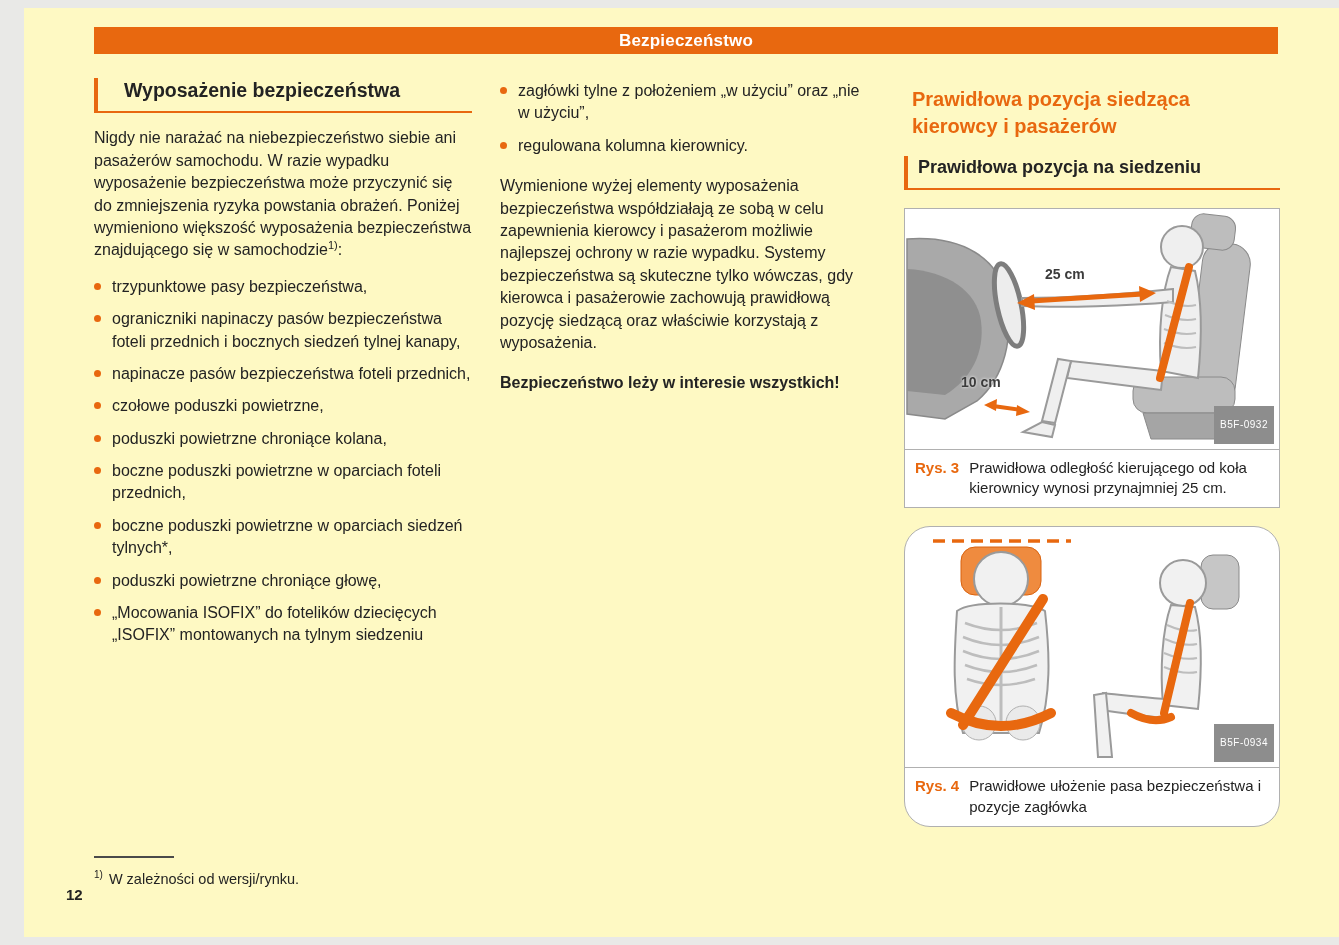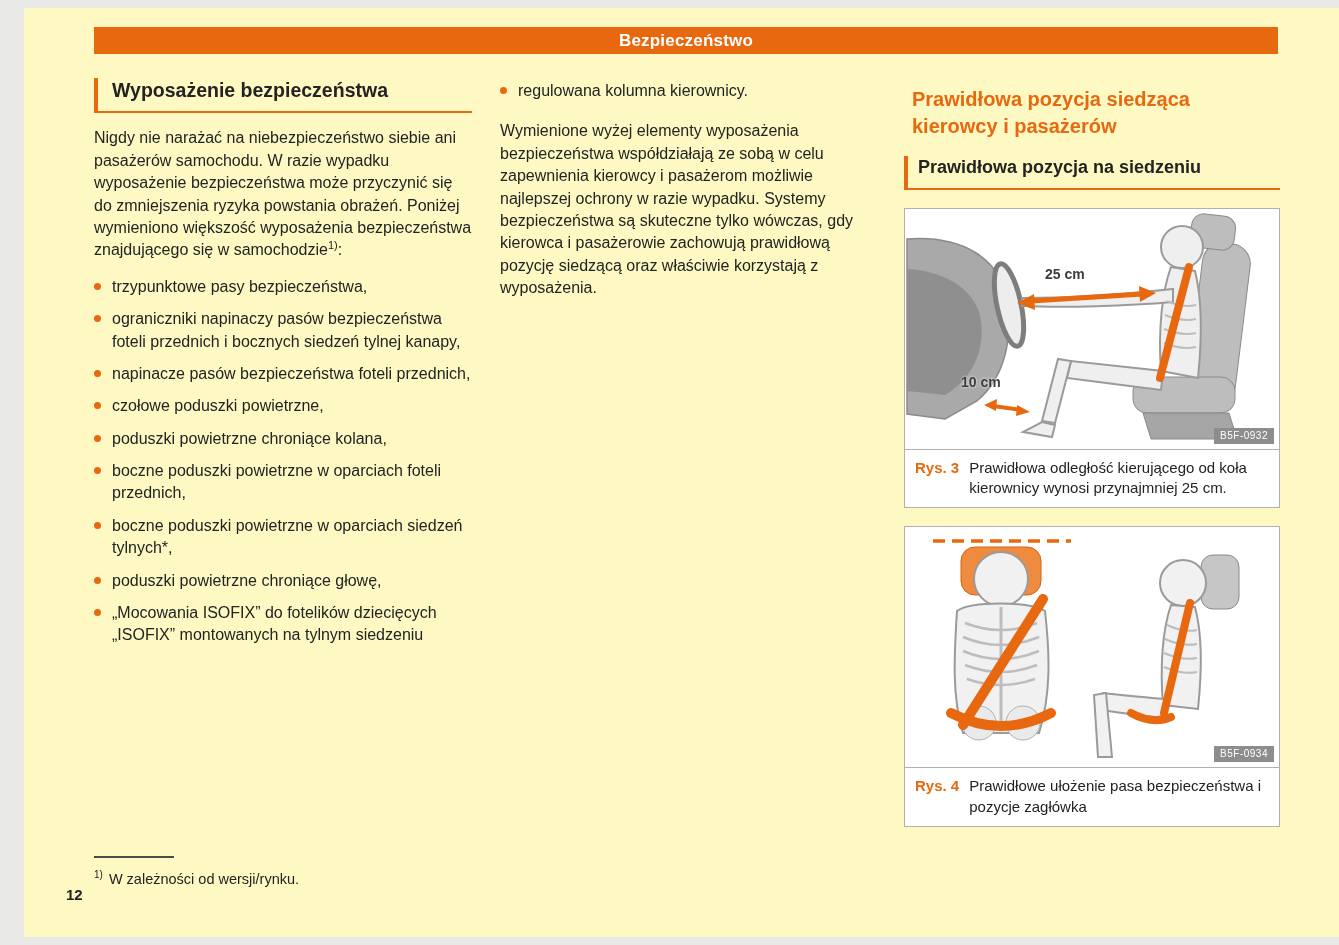--- a/index.html
+++ b/index.html
@@ -25,21 +25,21 @@
   }
   .col{position:absolute;top:70px;font-size:16px;line-height:1.4;}
   .col1{left:70px;width:378px;}
   .col2{left:476px;width:374px;}
   .col3{left:880px;width:376px;}
 
   .section-heading{
     font-size:19.5px;font-weight:bold;line-height:1.2;
     border-left:4px solid var(--accent);
     border-bottom:2px solid var(--accent);
-    padding:1px 0 9px 14px;margin:0;
+    padding:1px 0 9px 26px;margin:0;
   }
   .intro{margin:14px 0 0 0;}
   sup.fn{font-size:11px;vertical-align:super;line-height:0;}
 
   ul.bullets{list-style:none;margin:14px 0 0 0;padding:0;}
   ul.bullets li{display:flex;gap:11px;margin-bottom:10px;}
   .bullet-dot{flex:0 0 auto;width:7px;height:7px;border-radius:50%;background:var(--accent);margin-top:7px;}
 
   .col2 ul.bullets{margin-top:2px;}
   .para{margin:18px 0 0 0;}
@@ -56,21 +56,21 @@
   }
   .figure{margin-top:18px;border:1px solid var(--figborder);background:#fff;}
   .fig-canvas{position:relative;height:240px;overflow:hidden;}
   .fig-canvas svg{position:absolute;left:0;top:0;width:100%;height:100%;}
   .fig-measure{
     position:absolute;font-weight:bold;font-size:14px;color:#3c3c3c;
     text-shadow:0 0 3px #fff;
   }
   .fig-code{
     position:absolute;right:5px;bottom:5px;background:#8d8d8d;color:#fff;
-    font-size:10px;padding:1px 6px;letter-spacing:.5px;
+    font-size:10px;padding:12px 6px;letter-spacing:.5px;
   }
   .fig-caption{
     display:flex;align-items:flex-start;
     border-top:1px solid var(--figborder);
     padding:8px 10px 9px;font-size:15px;line-height:1.35;
   }
   .cap-label{color:var(--accent);font-weight:bold;margin-right:10px;flex:0 0 auto;}
 
   .footnote-rule{position:absolute;left:70px;top:848px;width:80px;border-top:2px solid #4a4a4a;}
   .footnote{position:absolute;left:70px;top:861px;font-size:14.5px;}
@@ -126,24 +126,29 @@
           <span class="bullet-dot"></span>
           <span>„Mocowania ISOFIX” do fotelików dziecięcych „ISOFIX” montowanych na tylnym siedzeniu</span>
         </li>
       </ul>
   </div>
 
   <div class="col col2">
     <ul class="bullets">
         <li>
           <span class="bullet-dot"></span>
+          <span>zagłówki tylne z położeniem „w użyciu” oraz „nie w użyciu”,</span>
+        </li>
+        <li>
+          <span class="bullet-dot"></span>
           <span>regulowana kolumna kierownicy.</span>
         </li>
       </ul>
     <p class="para">Wymienione wyżej elementy wyposażenia bezpieczeństwa współdziałają ze sobą w celu zapewnienia kierowcy i pasażerom możliwie najlepszej ochrony w razie wypadku. Systemy bezpieczeństwa są skuteczne tylko wówczas, gdy kierowca i pasażerowie zachowują prawidłową pozycję siedzącą oraz właściwie korzystają z wyposażenia.</p>
+    <p class="para-strong">Bezpieczeństwo leży w interesie wszystkich!</p>
   </div>
 
   <div class="col col3">
     <h1 class="main-heading">Prawidłowa pozycja siedząca kierowcy i pasażerów</h1>
     <div class="sub-heading">Prawidłowa pozycja na siedzeniu</div>
 
     <figure class="figure" style="margin:18px 0 0 0;">
       <div class="fig-canvas">
         <svg viewBox="0 0 374 240" aria-hidden="true">
 
@@ -189,21 +194,21 @@
         <span class="fig-measure" style="left:140px;top:56px;">25 cm</span>
         <span class="fig-measure" style="left:56px;top:164px;">10 cm</span>
         <span class="fig-code">B5F-0932</span>
       </div>
       <figcaption class="fig-caption">
         <span class="cap-label">Rys. 3</span>
         <span>Prawidłowa odległość kierującego od koła kierownicy wynosi przynajmniej 25 cm.</span>
       </figcaption>
     </figure>
 
-    <figure class="figure" style="margin:18px 0 0 0;">
+    <figure class="figure" style="margin:18px 0 0 0;border-radius:26px;">
       <div class="fig-canvas">
         <svg viewBox="0 0 374 240" aria-hidden="true">
 
           <line x1="28" y1="14" x2="166" y2="14" stroke="#e8680f" stroke-width="3.5" stroke-dasharray="12 7"></line>
 
           <rect x="56" y="20" width="80" height="48" rx="14" fill="#ef8b3f" stroke="#d9620e"></rect>
           <circle cx="96" cy="52" r="27" fill="#f1f1f1" stroke="#9a9a9a" stroke-width="2"></circle>
           <path d="M52,84 C49,130 47,170 58,206 L134,206 C146,168 145,128 140,84 C124,74 66,74 52,84 Z" fill="#f1f1f1" stroke="#9a9a9a" stroke-width="2"></path>
           <line x1="96" y1="80" x2="96" y2="200" stroke="#bdbdbd" stroke-width="3"></line>
           <g stroke="#bdbdbd" stroke-width="2.5" fill="none">

